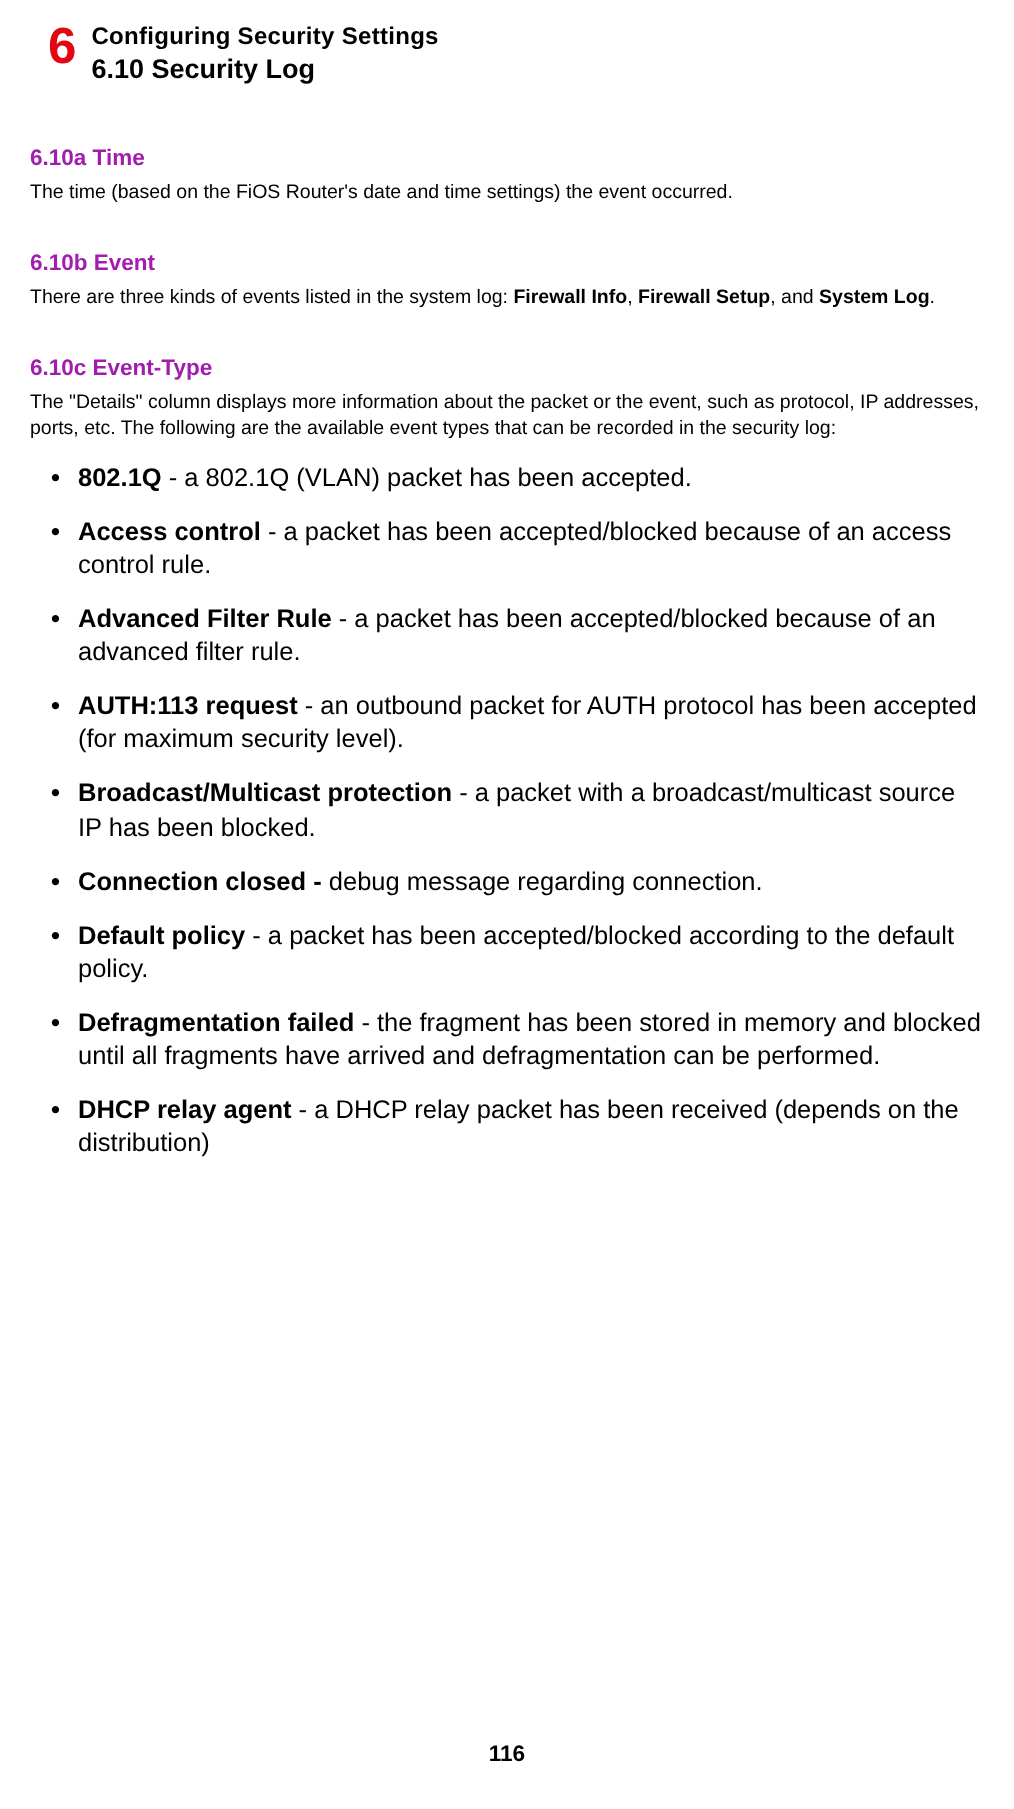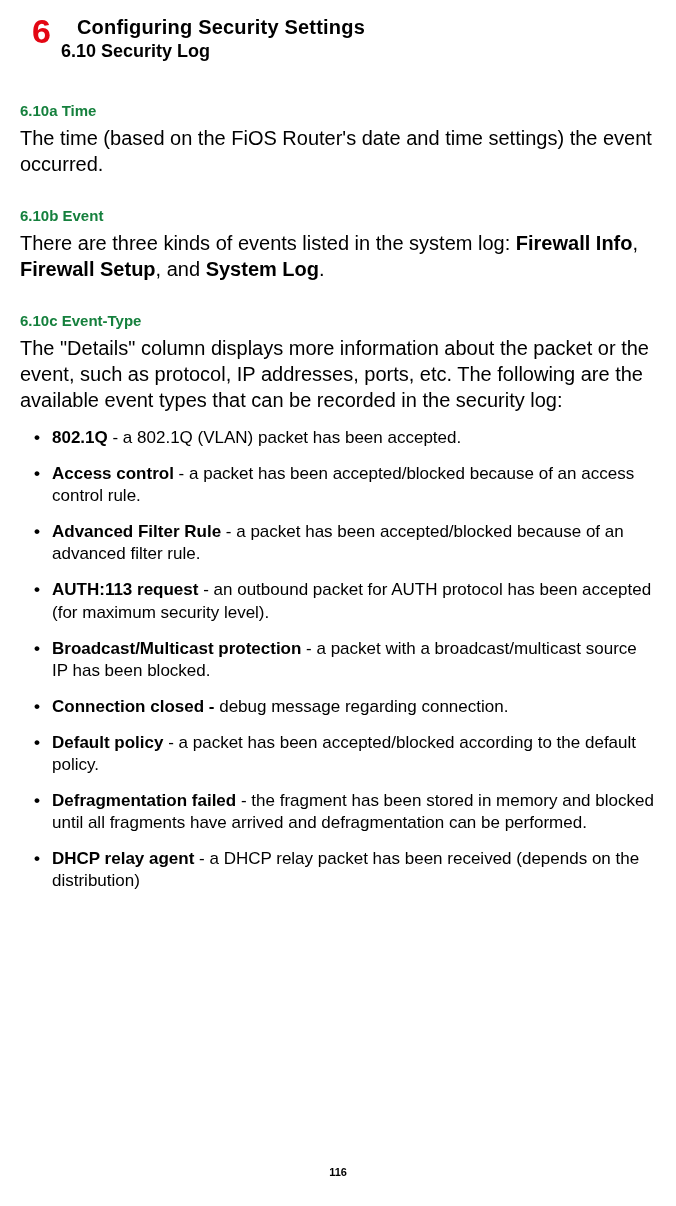--- a/index.html
+++ b/index.html
@@ -27,42 +27,41 @@
       font-size: 34px;
       font-weight: 900;
       line-height: 1;
       margin-right: 10px;
       font-family: Arial, sans-serif;
     }
     .header-text {
       padding-top: 1px;
     }
     .chapter-title {
-      font-size: 20px;
+      font-size: 16px;
       font-weight: 900;
       line-height: 1.2;
       letter-spacing: 0.2px;
-      margin-left: 16px;
     }
     .section-title {
       font-size: 18px;
       font-weight: 900;
       margin-top: 2px;
     }
     .content {
       padding-left: 0;
     }
     .subsection-heading {
-      color: #15803d;
+      color: #a21caf;
       font-size: 15px;
       font-weight: 700;
       margin-bottom: 6px;
     }
     .paragraph {
-      font-size: 20px;
+      font-size: 13px;
       line-height: 1.3;
       margin-bottom: 30px;
     }
     .bold {
       font-weight: 700;
     }
     .bullet-list {
       list-style: none;
       padding-left: 14px;
       margin-top: 14px;
@@ -81,21 +80,21 @@
       top: 0;
       font-weight: bold;
     }
     .page-number {
       position: absolute;
       bottom: 28px;
       left: 0;
       right: 0;
       text-align: center;
       font-weight: 700;
-      font-size: 11px;
+      font-size: 15px;
     }
   </style>
 </head>
 <body>
 
 <div class="header">
   <div class="chapter-number">6</div>
   <div class="header-text">
     <div class="chapter-title">Configuring Security Settings</div>
     <div class="section-title">6.10  Security Log</div>

